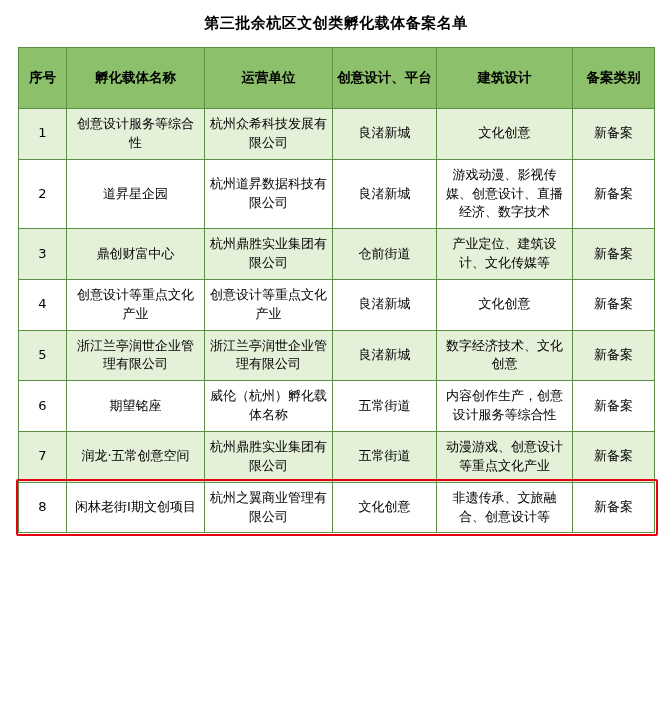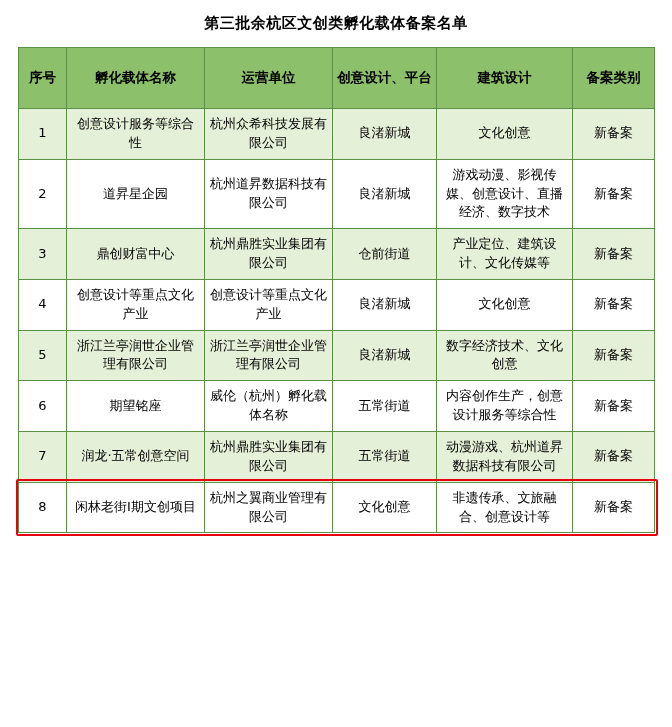--- a/index.html
+++ b/index.html
@@ -153,21 +153,21 @@
           <td>威伦（杭州）孵化载体名称</td>
           <td>五常街道</td>
           <td>内容创作生产，创意设计服务等综合性</td>
           <td>新备案</td>
         </tr>
         <tr class="odd">
           <td class="idx">7</td>
           <td class="name">润龙·五常创意空间</td>
           <td>杭州鼎胜实业集团有限公司</td>
           <td>五常街道</td>
-          <td>动漫游戏、杭州道昇数据科技有限公司</td>
+          <td>动漫游戏、创意设计等重点文化产业</td>
           <td>新备案</td>
         </tr>
         <tr class="even" id="row-8">
           <td class="idx">8</td>
           <td class="name">闲林老街Ⅰ期文创项目</td>
           <td>杭州之翼商业管理有限公司</td>
           <td>文化创意</td>
           <td>非遗传承、文旅融合、创意设计等</td>
           <td>新备案</td>
         </tr>

